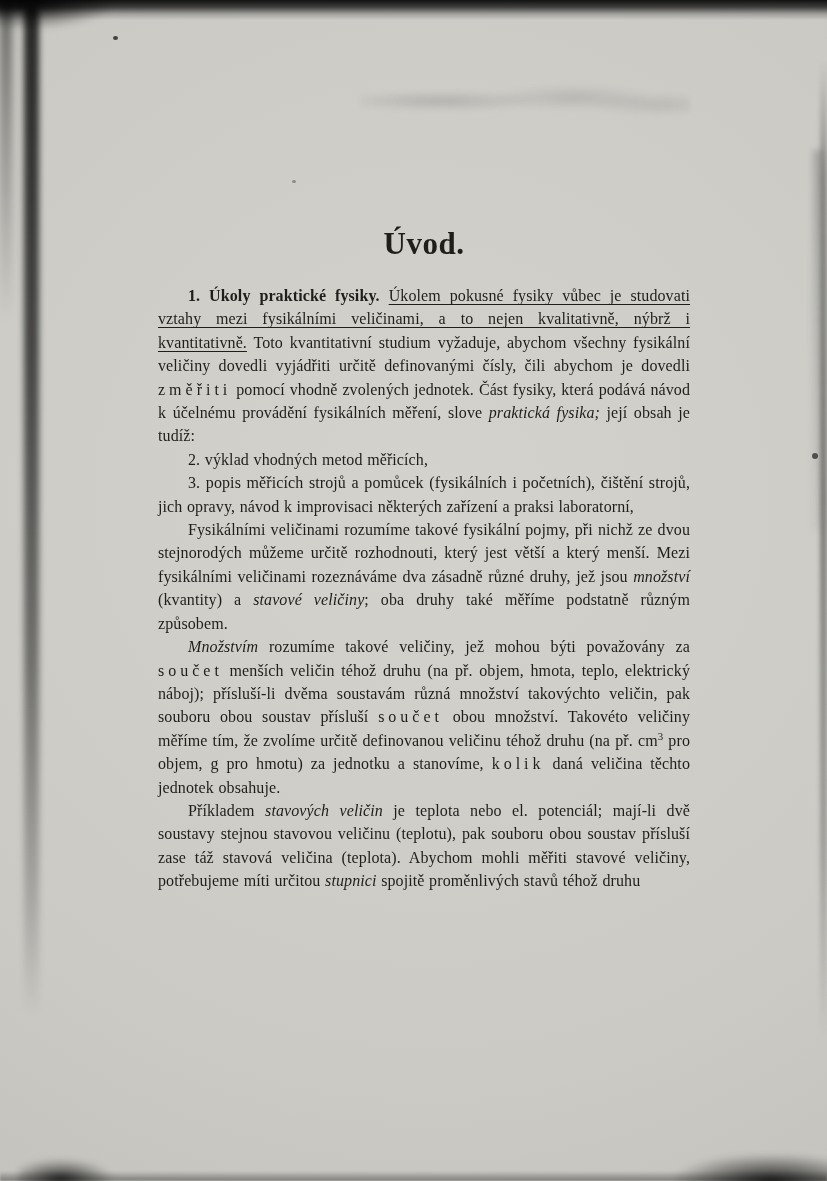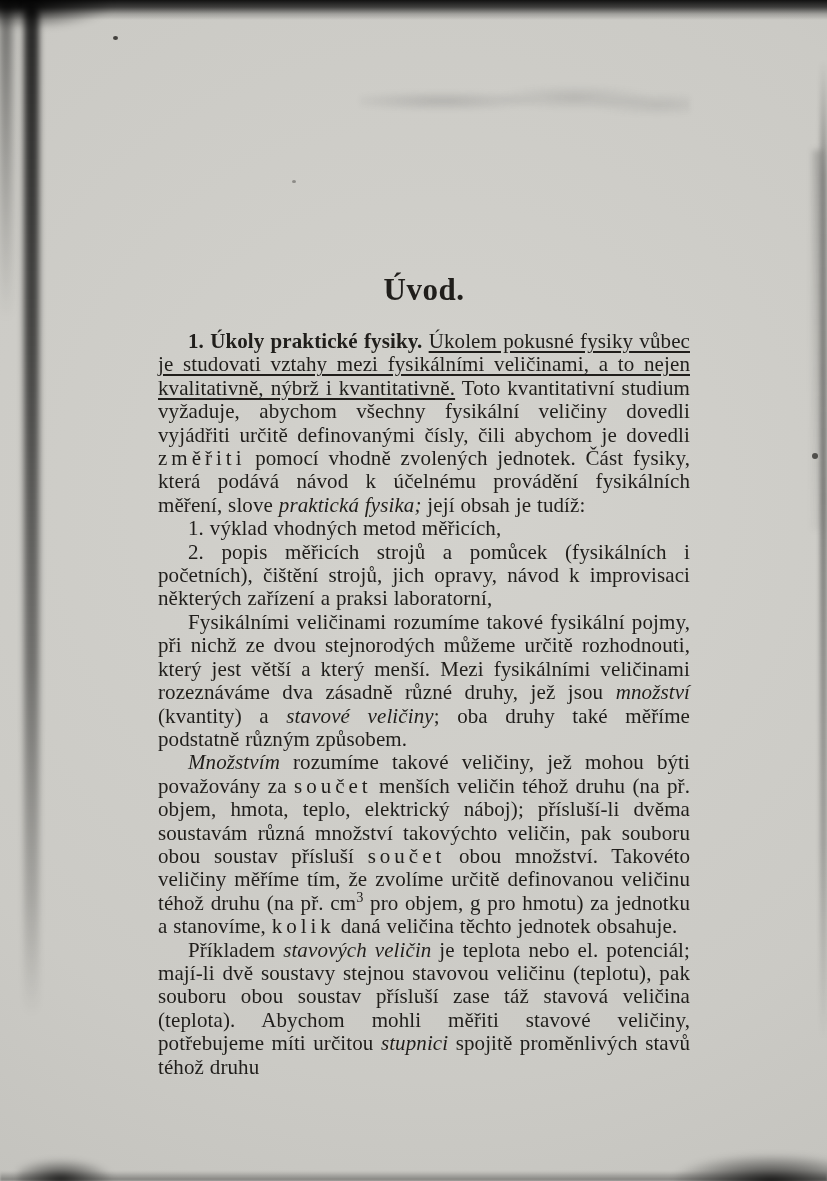--- a/index.html
+++ b/index.html
@@ -81,32 +81,31 @@
   .dot-2 { right: 9px; top: 453px; width: 6px; height: 6px; opacity: 0.75; }
   .dot-3 { left: 292px; top: 180px; width: 4px; height: 3px; opacity: 0.4; }
 
   
   .text-block {
     position: absolute;
     left: 158px;
     top: 226px;
     width: 532px;
     color: var(--ink, #201e1b);
-    margin-top: 46px;
   }
   .title {
     margin: 0 0 22px 0;
     text-align: center;
     font-size: 31px;
     font-weight: bold;
     letter-spacing: 0.5px;
   }
   .para {
     margin: 0;
-    font-size: 21px;
+    font-size: 16px;
     line-height: 23.4px;
     text-align: justify;
     text-indent: 30px;
     letter-spacing: 0.1px;
     word-spacing: 0.5px;
   }
   .run.bold { font-weight: bold; }
   .run.italic { font-style: italic; }
   .run.underline { text-decoration: underline; text-underline-offset: 3px; }
   .run.spaced { letter-spacing: 4px; }
@@ -127,20 +126,20 @@
   <div class="smudge-top"></div>
   <div class="smudge-top-right"></div>
   <div class="dot dot-1"></div>
   <div class="dot dot-2"></div>
   <div class="dot dot-3"></div>
 
   <div class="text-block">
     <h1 class="title">Úvod.</h1>
     <div>
         <p class="para"><span class="run bold">1. Úkoly praktické fysiky. </span><span class="run underline">Úkolem pokusné fysiky vůbec je studovati vztahy mezi fysikálními veličinami, a to nejen kvalitativně, nýbrž i kvantitativně.</span><span class="run"> Toto kvantitativní studium vyžaduje, abychom všechny fysikální veličiny dovedli vyjádřiti určitě definovanými čísly, čili abychom je dovedli </span><span class="run spaced">změřiti</span><span class="run"> pomocí vhodně zvolených jednotek. Část fysiky, která podává návod k účelnému provádění fysikálních měření, slove </span><span class="run italic">praktická fysika;</span><span class="run"> její obsah je tudíž:</span></p>
-        <p class="para"><span class="run">1. výklad vhodných metod měřicích,</span></p>
-        <p class="para"><span class="run">2. popis měřicích strojů a pomůcek (fysikálních i početních), čištění strojů, jich opravy, návod k improvisaci některých zařízení a praksi laboratorní,</span></p>
+        <p class="para"><span class="run">2. výklad vhodných metod měřicích,</span></p>
+        <p class="para"><span class="run">3. popis měřicích strojů a pomůcek (fysikálních i početních), čištění strojů, jich opravy, návod k improvisaci některých zařízení a praksi laboratorní,</span></p>
         <p class="para"><span class="run">Fysikálními veličinami rozumíme takové fysikální pojmy, při nichž ze dvou stejnorodých můžeme určitě rozhodnouti, který jest větší a který menší. Mezi fysikálními veličinami rozeznáváme dva zásadně různé druhy, jež jsou </span><span class="run italic">množství</span><span class="run"> (kvantity) a </span><span class="run italic">stavové veličiny</span><span class="run">; oba druhy také měříme podstatně různým způsobem.</span></p>
         <p class="para"><span class="run italic">Množstvím</span><span class="run"> rozumíme takové veličiny, jež mohou býti považovány za </span><span class="run spaced">součet</span><span class="run"> menších veličin téhož druhu (na př. objem, hmota, teplo, elektrický náboj); přísluší-li dvěma soustavám různá množství takovýchto veličin, pak souboru obou soustav přísluší </span><span class="run spaced">součet</span><span class="run"> obou množství. Takovéto veličiny měříme tím, že zvolíme určitě definovanou veličinu téhož druhu (na př. cm</span><sup class="run">3</sup><span class="run"> pro objem, g pro hmotu) za jednotku a stanovíme, </span><span class="run spaced">kolik</span><span class="run"> daná veličina těchto jednotek obsahuje.</span></p>
         <p class="para"><span class="run">Příkladem </span><span class="run italic">stavových veličin</span><span class="run"> je teplota nebo el. potenciál; mají-li dvě soustavy stejnou stavovou veličinu (teplotu), pak souboru obou soustav přísluší zase táž stavová veličina (teplota). Abychom mohli měřiti stavové veličiny, potřebujeme míti určitou </span><span class="run italic">stupnici</span><span class="run"> spojitě proměnlivých stavů téhož druhu</span></p>
       </div>
   </div>
 </div>
 
 </body></html>

